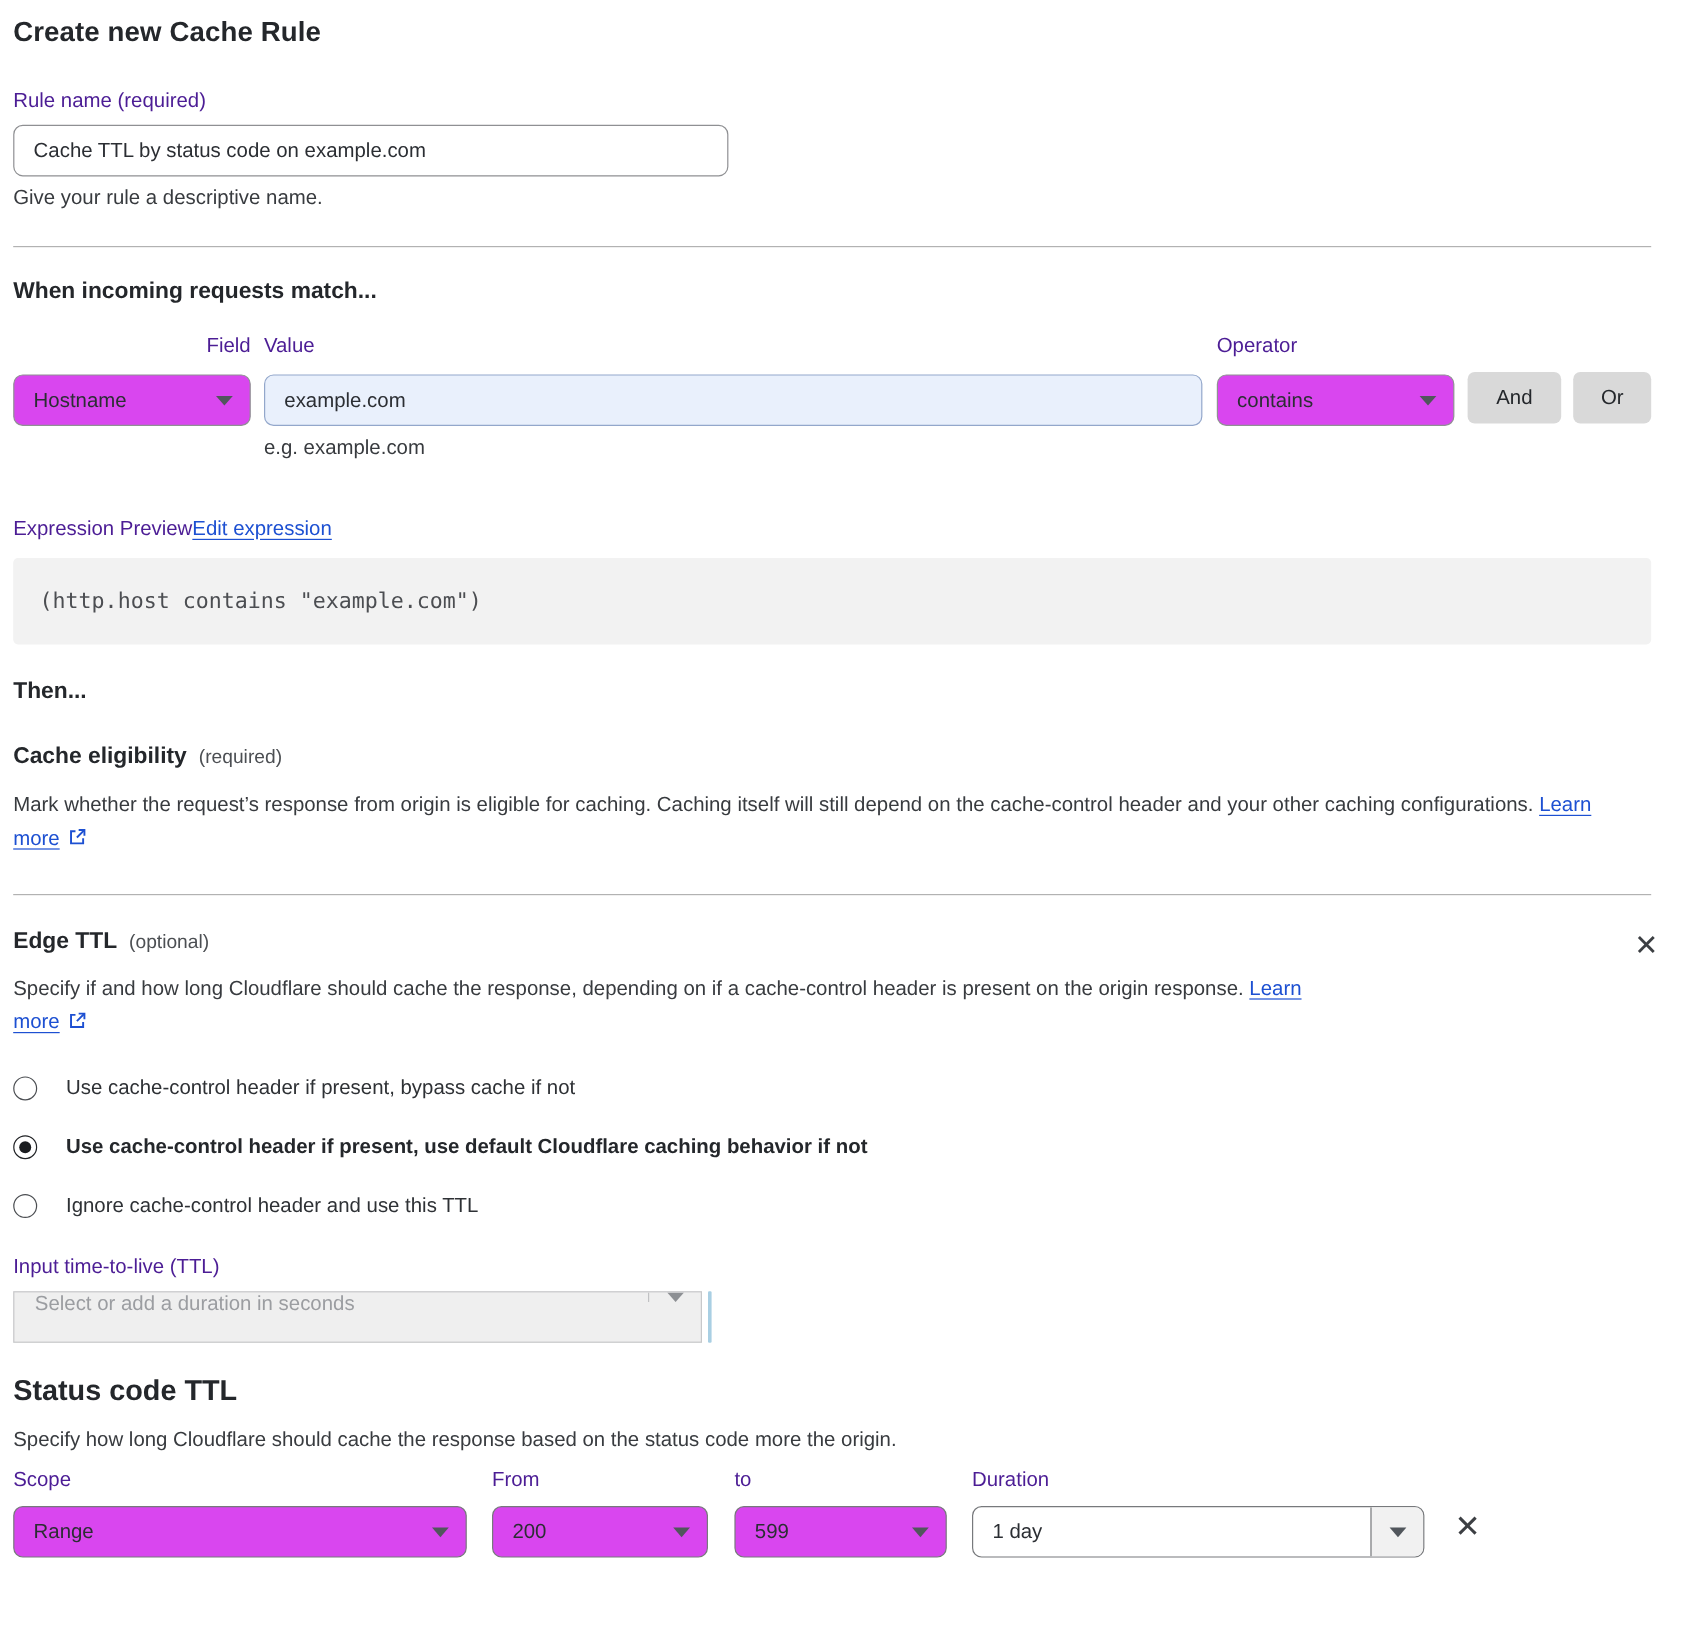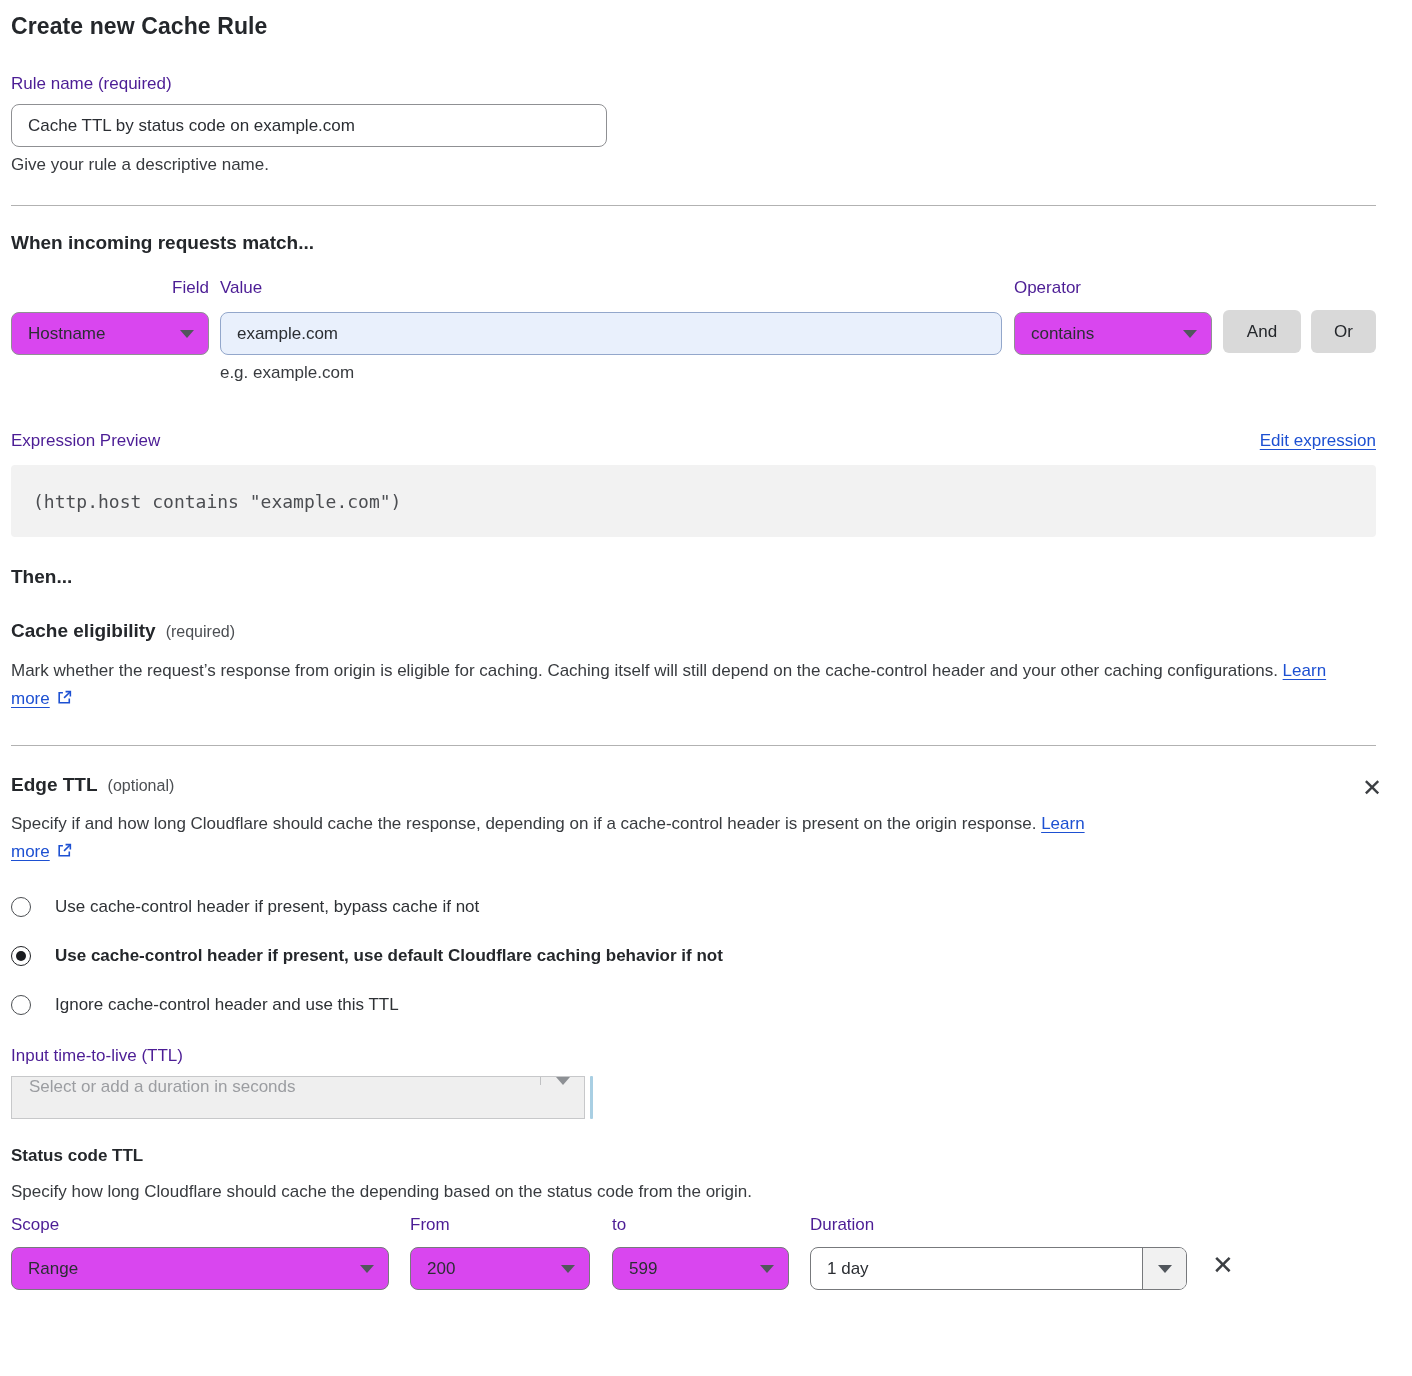--- a/index.html
+++ b/index.html
@@ -47,21 +47,21 @@
   }
   .conj-btn {
     margin-top: 32px; height: 43px; border: none; border-radius: 6px;
     background: #d9d9d9; color: #24272b; font-size: 17px;
     font-family: "Liberation Sans", sans-serif;
     padding: 0 24px; cursor: pointer;
   }
   .and-btn { margin-left: 11px; }
   .or-btn { margin-left: 10px; padding: 0 23px; }
 
-  .expr-row { display: flex; justify-content: space-between; align-items: flex-end; margin-top: 48px; }
+  .expr-row { display: flex; align-items: flex-end; margin-top: 48px; }
   a.link { color: #1d50d2; text-decoration: underline; text-underline-offset: 3px; cursor: pointer; font-size: 17px; }
   .code-block {
     margin-top: 14px; height: 72px; background: #f2f2f2; border-radius: 4px;
     display: flex; align-items: center; padding-left: 22px;
     font-family: "DejaVu Sans Mono", monospace; font-size: 18px; color: #4c4e52;
   }
   .then-heading { margin-top: 29px; }
 
   .sub-heading-row { margin-top: 32px; display:flex; align-items: baseline; }
   .sub-heading-row .qualifier { font-size: 16px; color: #4c4f53; margin-left: 10px; }
@@ -101,21 +101,21 @@
   .disabled-combo .combo-text {
     flex: 1; display: flex; align-items: center; padding-left: 17px;
     font-size: 17px; color: #9b9da1;
   }
   .combo-arrow-seg {
     width: 44px; border-left: 1px solid #c0c1c3; display:flex; align-items:center; justify-content:center;
   }
   .disabled-combo .chevron { border-top-color: #8d9094; border-left-width: 7px; border-right-width: 7px; }
   .focus-caret { width: 3px; height: 43px; background: #a9cfe3; margin-left: 5px; border-radius: 1px; }
 
-  .status-heading { margin-top: 27px; font-size: 17px; font-weight: 700; color: #24272b; }
+  .status-heading { margin-top: 27px; font-size: 24px; font-weight: 700; color: #24272b; }
   .status-desc { margin-top: 16px; font-size: 17px; color: #383b3f; }
 
   .status-row { display: flex; align-items: flex-start; margin-top: 13px; }
   .status-col .field-label { display:block; }
   .status-col .select-box { margin-top: 12px; border-color: #77797c; }
   .col-scope { width: 378px; }
   .col-from { width: 180px; margin-left: 21px; }
   .col-to { width: 177px; margin-left: 22px; }
   .col-duration { width: 377px; margin-left: 21px; }
   .duration-combo {
@@ -230,21 +230,21 @@
     <div class="disabled-combo">
       <span class="combo-text">Select or add a duration in seconds</span>
       <span class="combo-arrow-seg">
         <span class="chevron"></span>
       </span>
     </div>
     <span class="focus-caret"></span>
   </div>
 
   <h3 class="status-heading">Status code TTL</h3>
-  <p class="status-desc">Specify how long Cloudflare should cache the depending based on the status code from the origin.</p>
+  <p class="status-desc">Specify how long Cloudflare should cache the response based on the status code more the origin.</p>
 
   <div class="status-row">
     <div class="status-col col-scope">
       <label class="field-label">Scope</label>
       <div class="select-box">
         <span>Range</span>
         <span class="chevron"></span>
       </div>
     </div>
     <div class="status-col col-from">

